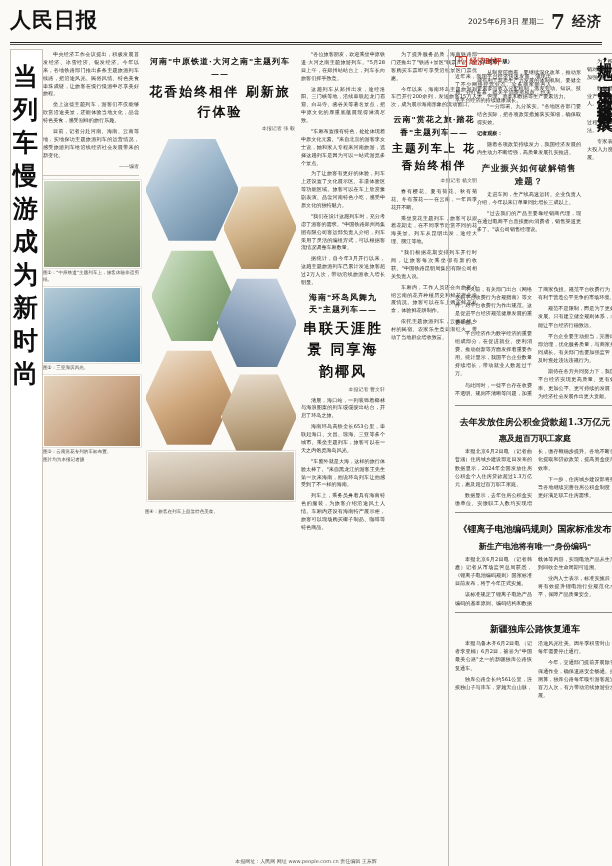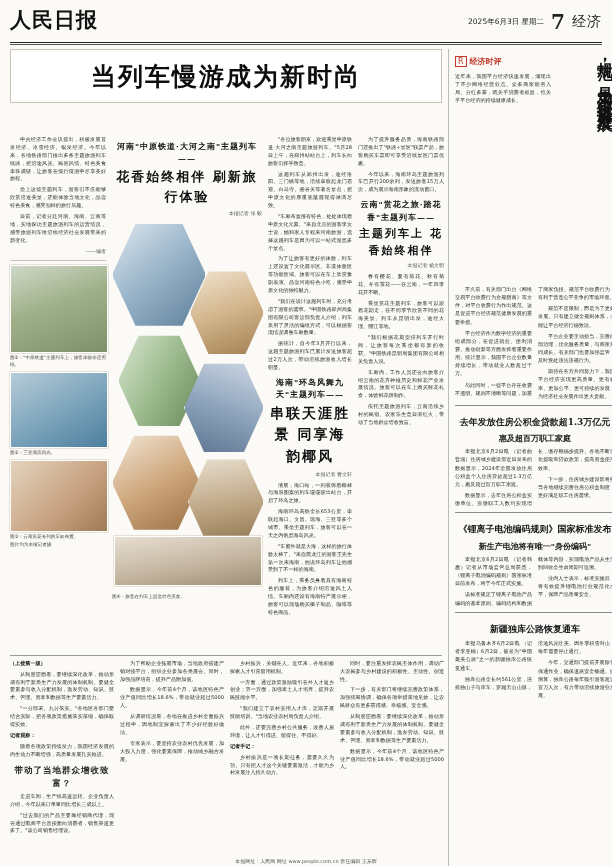--- a/index.html
+++ b/index.html
@@ -11,27 +11,27 @@
     overflow:hidden;
   }
   .page{position:relative;width:612px;height:866px;box-sizing:border-box;padding:6px 10px 4px 10px;}
 
   
   .masthead{display:flex;align-items:flex-start;justify-content:space-between;height:34px;}
   .logo{font-family:"DejaVu Serif","Liberation Serif",serif;font-weight:bold;font-size:21px;letter-spacing:1px;color:#111;white-space:nowrap;}
   .mast-right{display:flex;align-items:center;gap:7px;font-size:8px;color:#222;padding-top:6px;}
   .mast-date{font-size:7.5px;}
   .pagenum{font-family:"DejaVu Serif",serif;font-size:20px;font-weight:bold;line-height:1;}
-  .mast-sec{font-family:"DejaVu Serif",serif;font-size:14px;font-weight:normal;letter-spacing:1px;}
+  .mast-sec{font-family:"DejaVu Serif",serif;font-size:14px;font-weight:bold;letter-spacing:1px;}
   .rule{border-top:1.6px solid #222;margin:2px 0 0 0;}
   .rule-thin{border-top:.6px solid #555;margin-top:1px;}
 
   
   .body-grid{display:flex;gap:0;margin-top:4px;height:818px;}
-  .left-zone{width:432px;flex:0 0 432px;display:flex;flex-direction:column;gap:31px;}
+  .left-zone{width:432px;flex:0 0 432px;display:flex;flex-direction:row;}
   .right-zone{width:160px;flex:0 0 160px;border-left:.7px solid #bbb;margin-left:6px;padding-left:6px;display:flex;flex-direction:column;}
 
   
   .headline{
     text-align:center;font-family:"DejaVu Serif","Liberation Serif",serif;
     font-weight:bold;font-size:25px;letter-spacing:2px;color:#0e0e0e;
     padding:8px 0 7px 0;
   }
   .hl-wrap{border:1px solid #c9c2b6;background:#fff;padding:2px;}
 
@@ -200,21 +200,21 @@
         </div>
       </div>
 
       <div class="lower">
         <div class="lcol lw1">
           <p class="bold-run" style="text-indent:0">（上接第一版）</p>
           <p>从制度层面看，要继续深化改革，推动形成有利于新质生产力发展的体制机制。要健全要素参与收入分配机制，激发劳动、知识、技术、管理、资本和数据等生产要素活力。</p>
           <p>"一分部署、九分落实。"各地区各部门要结合实际，把各项政策措施落实落细，确保取得实效。</p>
           <p class="bold-run" style="text-indent:0">记者观察：</p>
           <p>随着各项政策持续发力，我国经济发展的内生动力不断增强，高质量发展扎实推进。</p>
-          <div class="small-h">带动了当地群众增收致富？</div>
+          <div class="small-h">产业振兴如何破解销售难题？</div>
           <p>走进车间，生产线高速运转。企业负责人介绍，今年以来订单量同比增长三成以上。</p>
           <p>"过去我们的产品主要靠经销商代理，现在通过电商平台直接面向消费者，销售渠道更多了。"该公司销售经理说。</p>
         </div>
         <div class="lcol lw2">
           <p>为了帮助企业拓展市场，当地政府搭建产销对接平台，组织企业参加各类展会。同时，加强品牌培育，提升产品附加值。</p>
           <p>数据显示，今年前4个月，该地区特色产业产值同比增长18.6%，带动就业超过5000人。</p>
           <p>从调研情况看，各地在推进乡村全面振兴过程中，因地制宜探索出了不少好经验好做法。</p>
           <p>专家表示，要坚持农业农村优先发展，加大投入力度，强化要素保障，推动城乡融合发展。</p>
         </div>
         <div class="lcol lw3">

